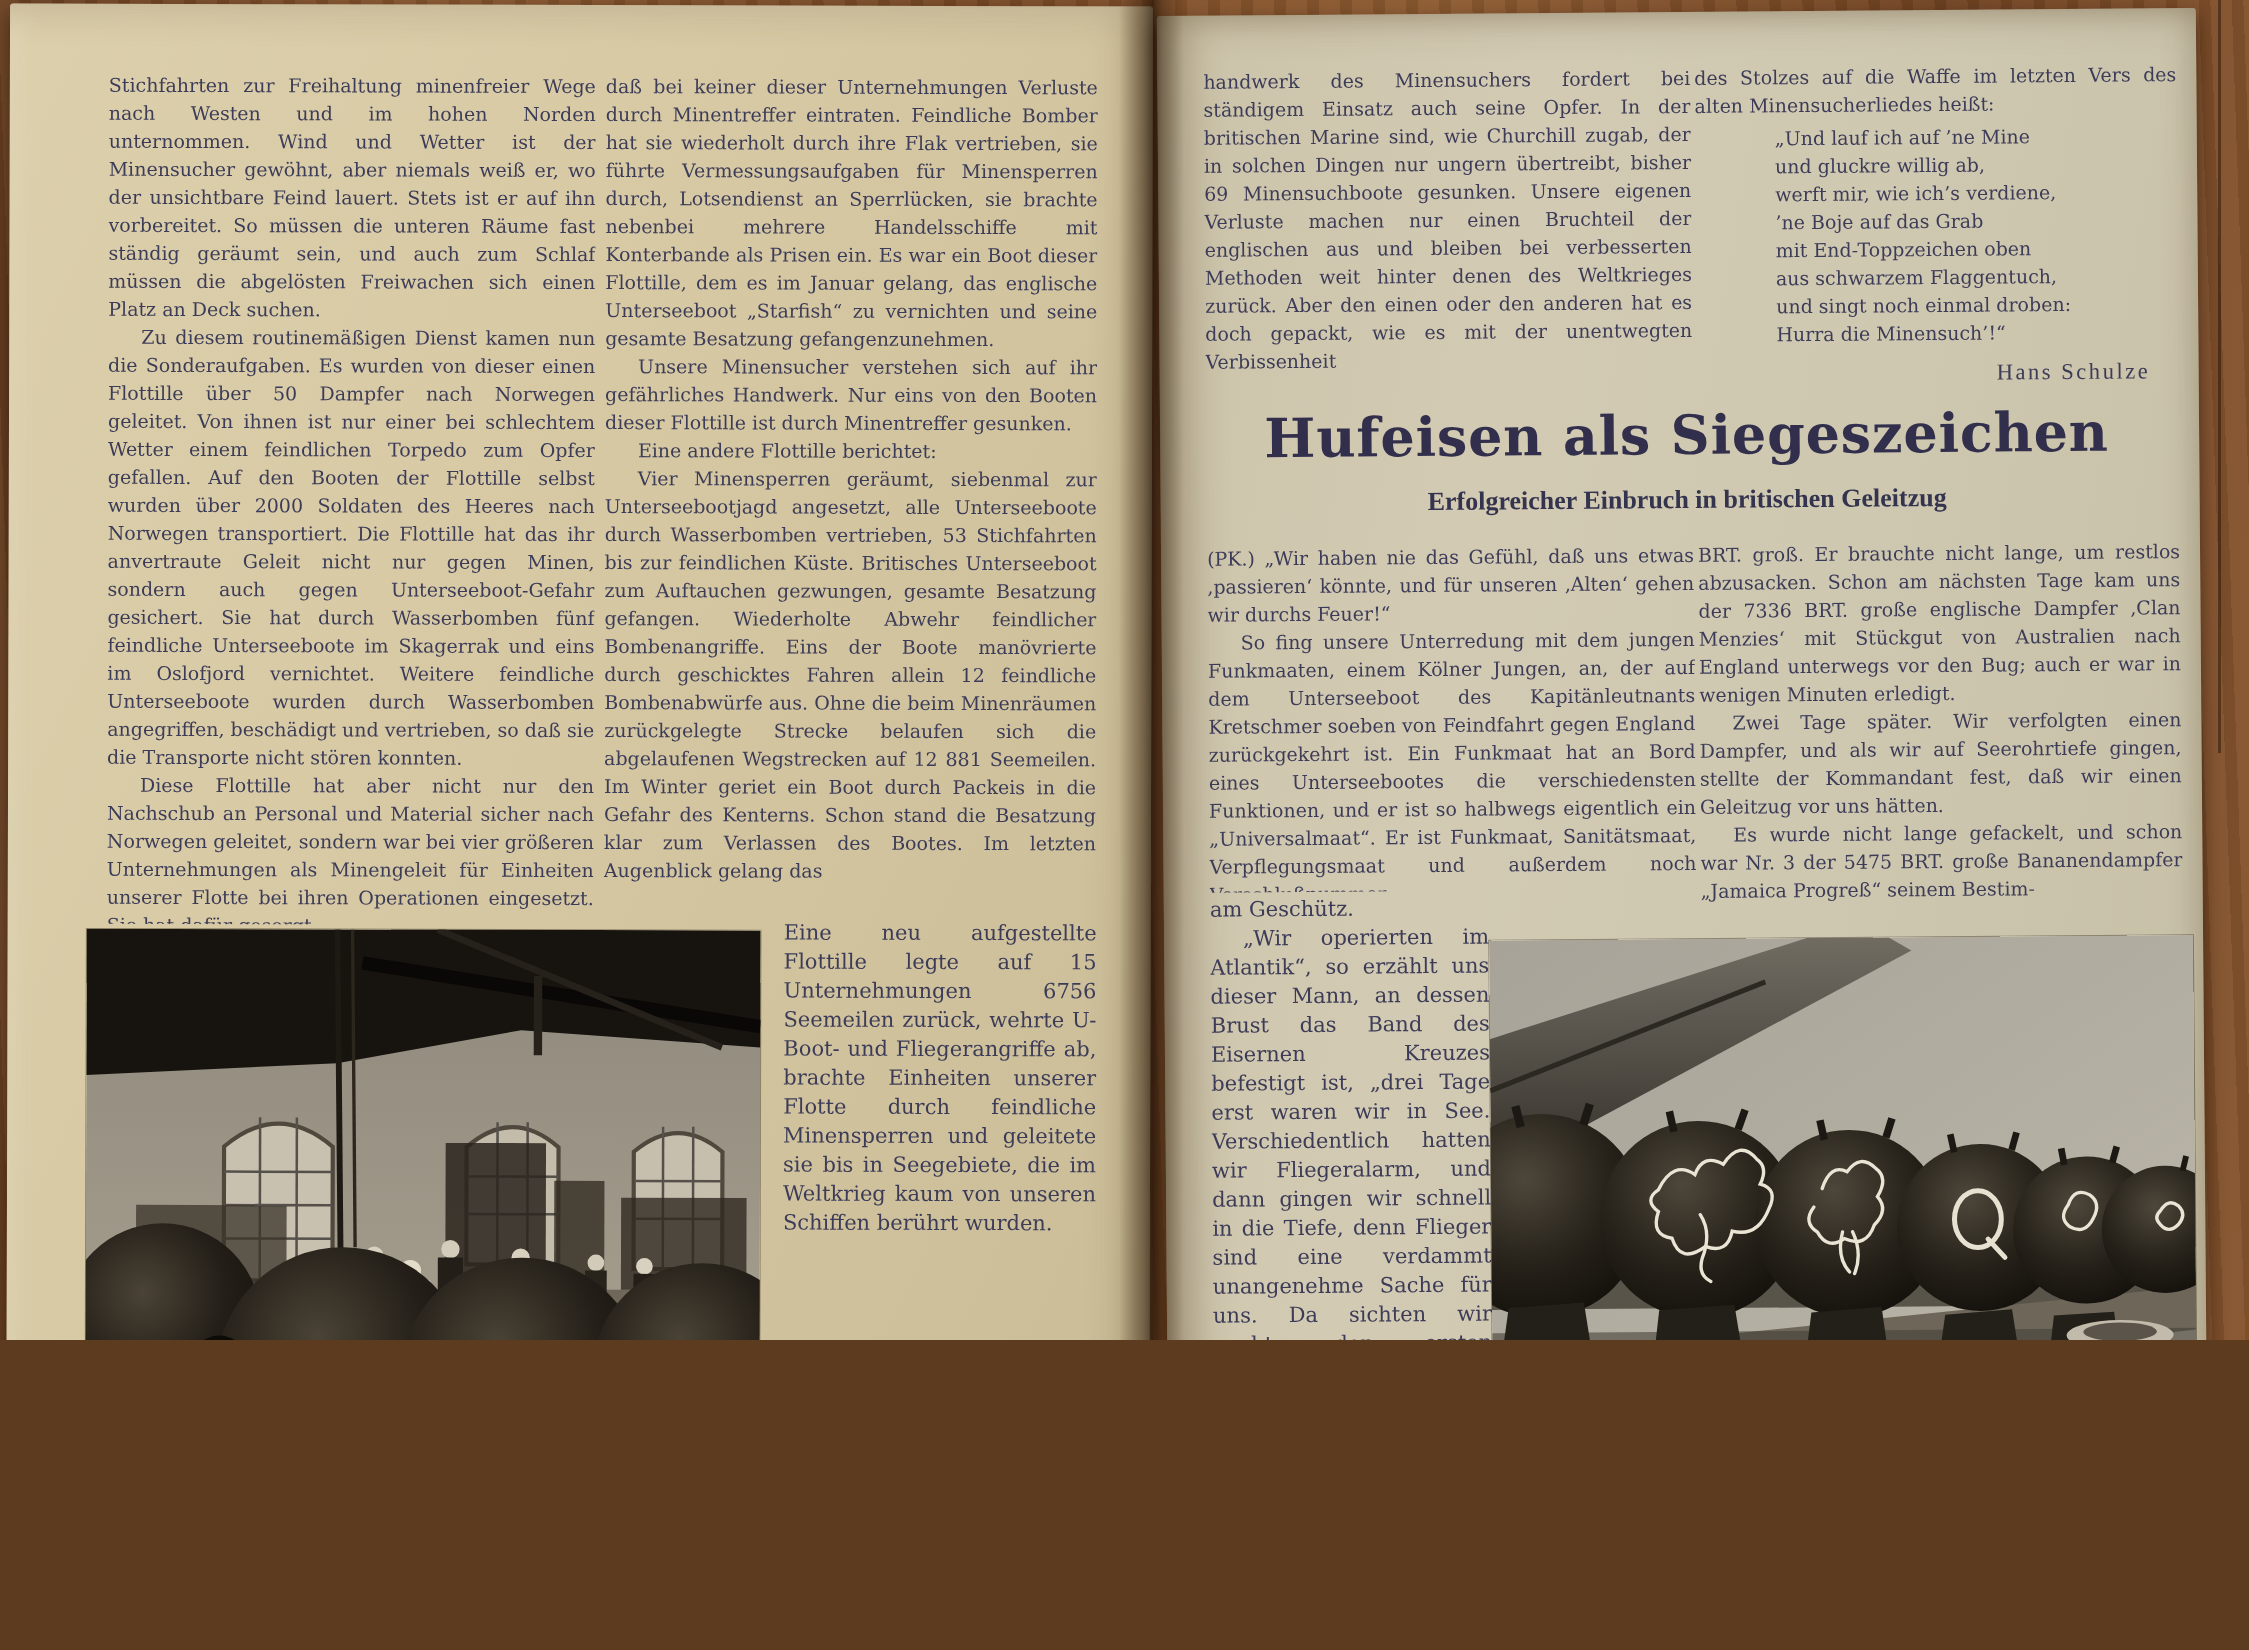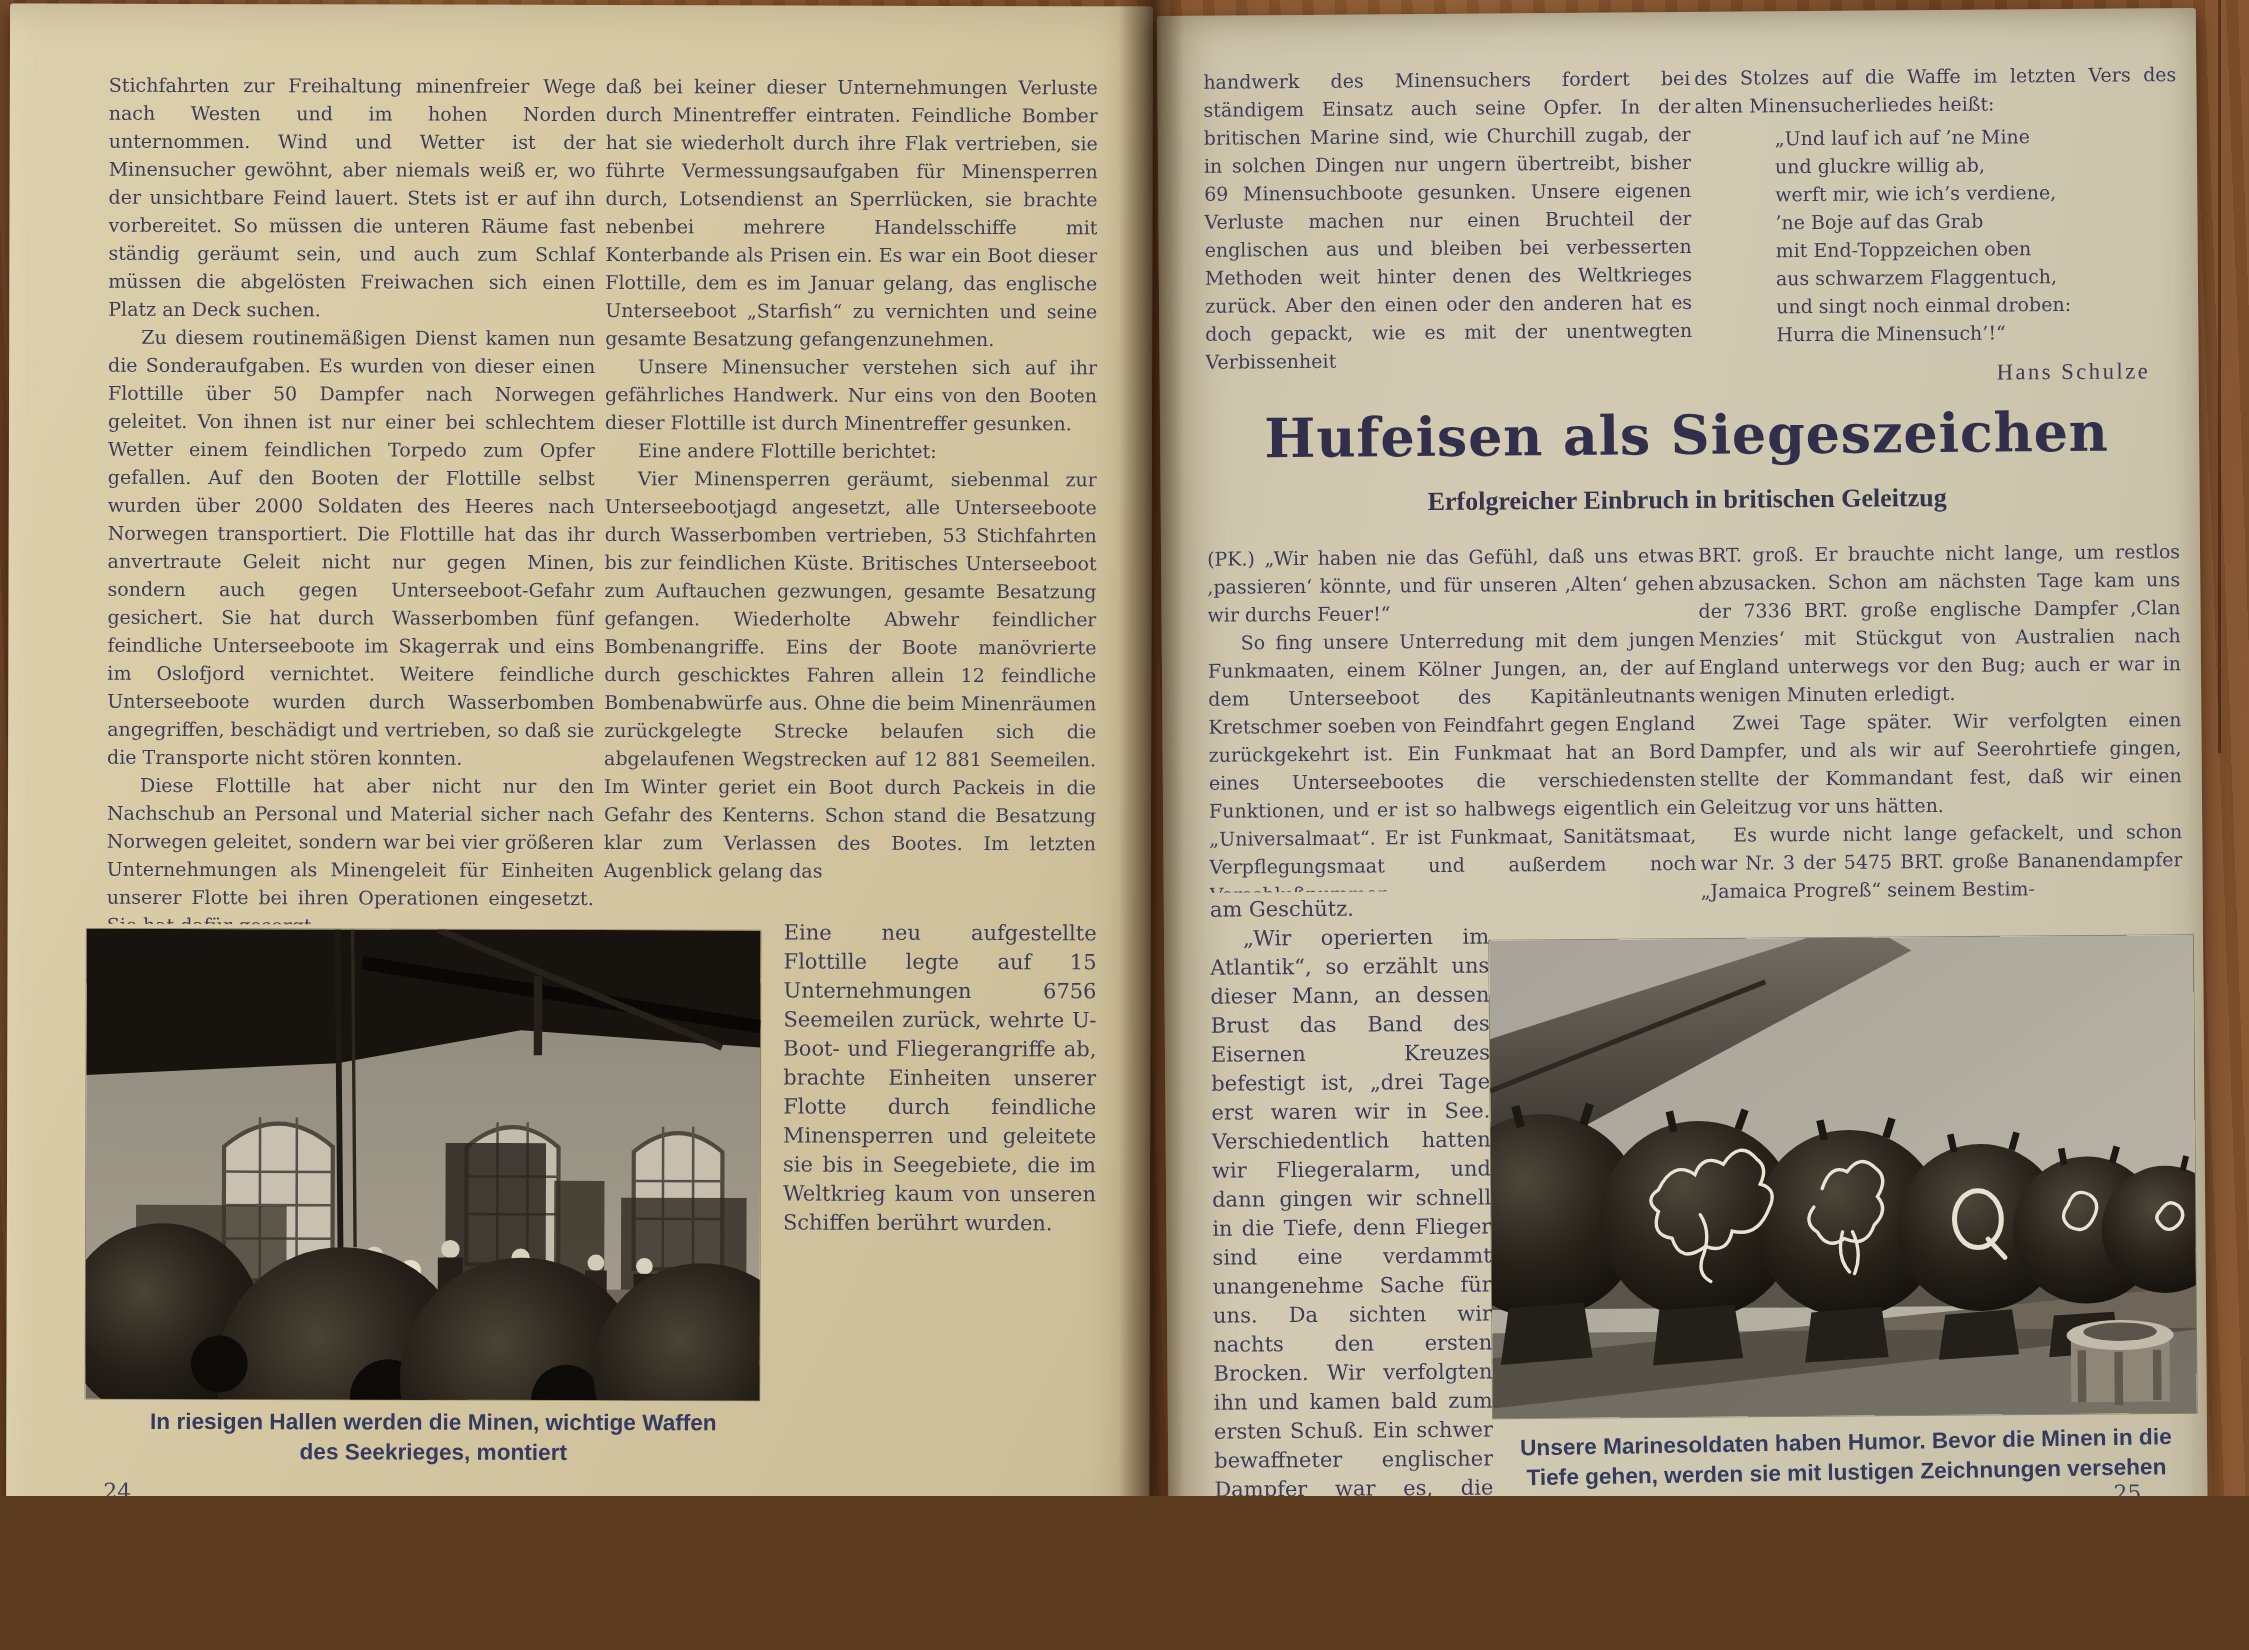--- a/index.html
+++ b/index.html
@@ -1,16 +1,16 @@
 <!DOCTYPE html>
 <html lang="de" style="font-size:13.4px"><head>
 <meta charset="utf-8">
 <style>
   html,body{margin:0;padding:0;background:#5c3b1e;}
-  #scene{position:relative;width:2250px;height:1496px;overflow:hidden;
+  #scene{position:relative;width:2250px;height:1340px;overflow:hidden;
     background:linear-gradient(92deg,#6e4323 0%,#8a5930 18%,#7c4c27 42%,#8f5c32 63%,#734523 85%,#86552e 100%);}
   .wood-seam{position:absolute;background:rgba(30,14,4,.45);}
   .wood-grain{position:absolute;left:0;top:0;width:100%;height:100%;
     background:repeating-linear-gradient(88deg,rgba(0,0,0,.07) 0 11.7px,rgba(255,255,255,.03) 11.7px 33px);}
   .page{position:absolute;overflow:hidden;}
   #left-page{left:8.4px;top:5px;width:1143px;height:1591px;border-radius:3.3px;
     background:linear-gradient(115deg,#dccfab 0%,#d7caa5 35%,#cfc29d 70%,#c9bc97 100%);
     box-shadow:0 8.4px 20px rgba(20,8,0,.55), inset -22px 0 38px rgba(90,60,25,.35), inset 6.7px 5px 25px rgba(255,250,230,.35);
     transform:rotate(.15deg);}
   #right-page{left:1163px;top:11.7px;width:1039px;height:1579px;border-radius:3.3px;

